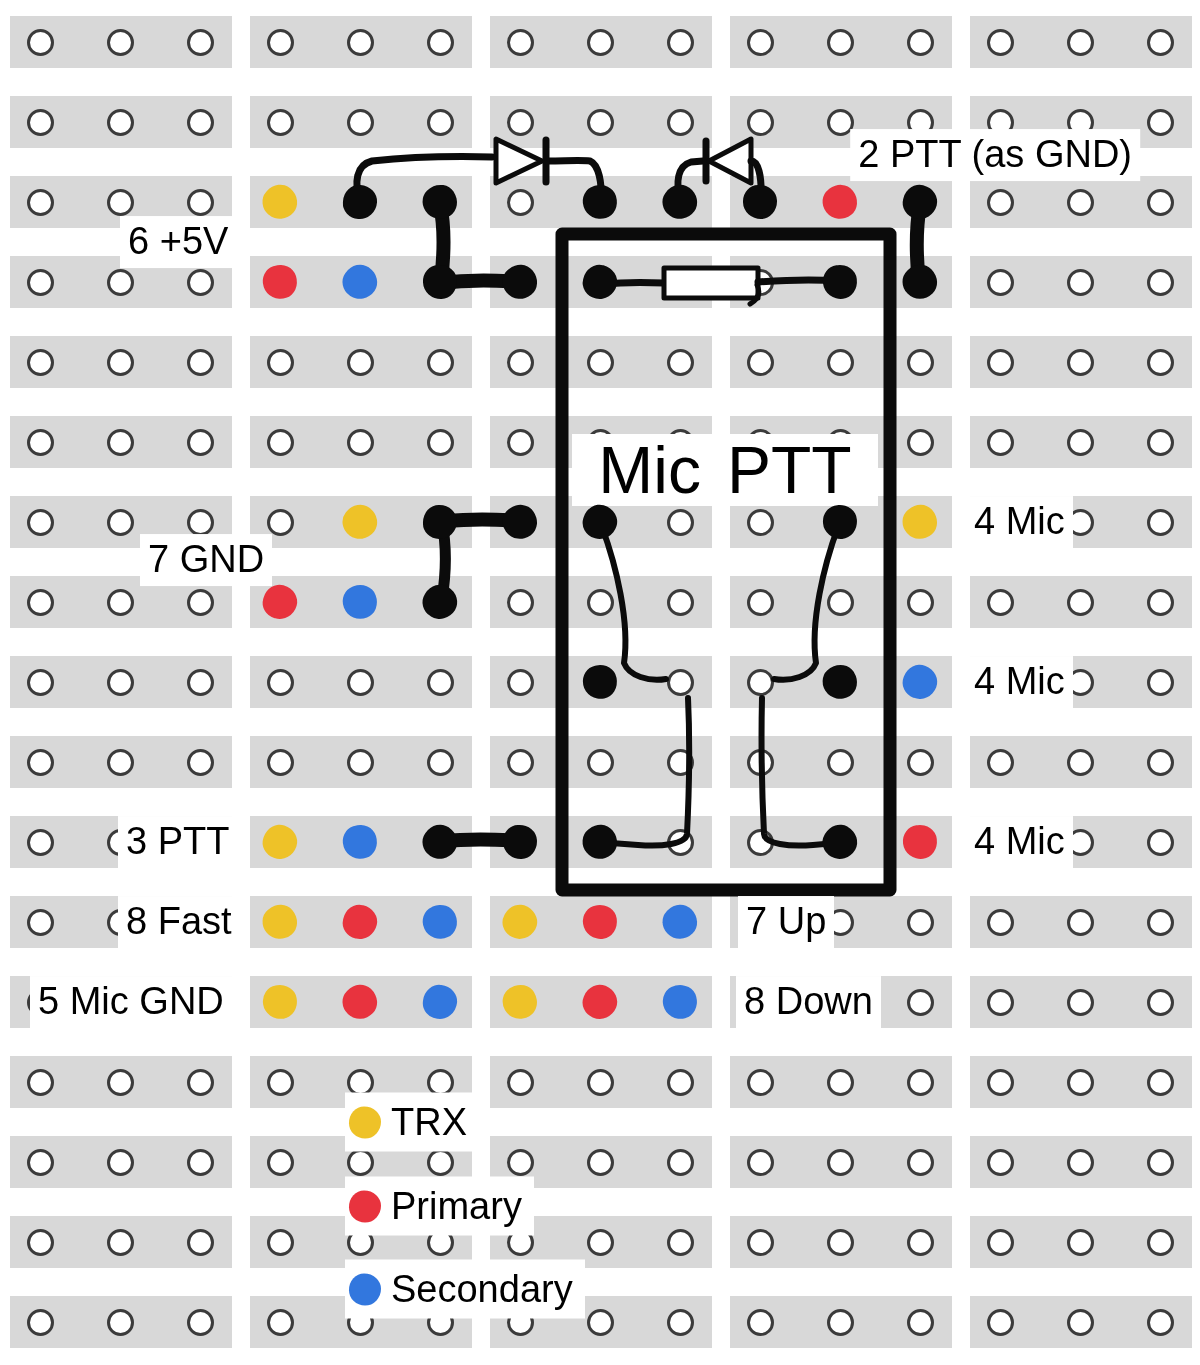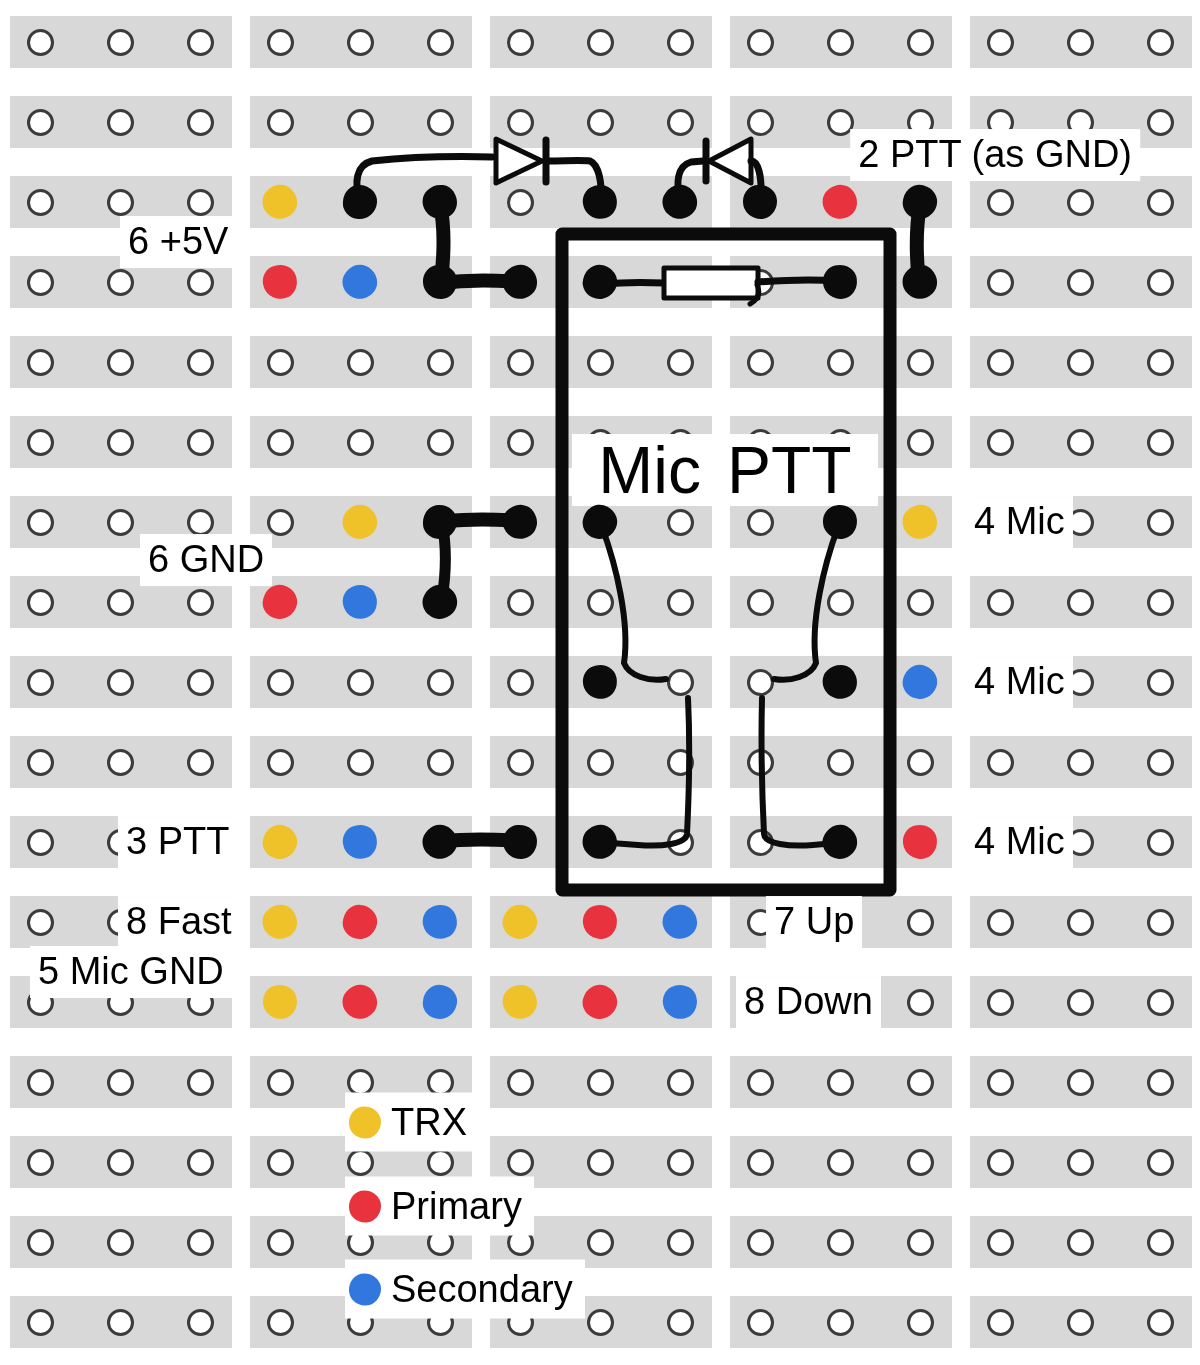--- a/index.html
+++ b/index.html
@@ -543,28 +543,28 @@
       <div class="dot" style="left: 263px; top: 985px; width: 34px; height: 34px; background: rgb(238, 194, 40); transform: rotate(81deg);"></div>
       <div class="dot" style="left: 343px; top: 985px; width: 34px; height: 34px; background: rgb(232, 51, 62); transform: rotate(44deg);"></div>
       <div class="dot" style="left: 423px; top: 985px; width: 34px; height: 34px; background: rgb(50, 119, 222); transform: rotate(7deg);"></div>
       <div class="dot" style="left: 503px; top: 985px; width: 34px; height: 34px; background: rgb(238, 194, 40); transform: rotate(60deg);"></div>
       <div class="dot" style="left: 583px; top: 985px; width: 34px; height: 34px; background: rgb(232, 51, 62); transform: rotate(23deg);"></div>
       <div class="dot" style="left: 663px; top: 985px; width: 34px; height: 34px; background: rgb(50, 119, 222); transform: rotate(76deg);"></div>
     </div>
   <div id="labels">
       <div class="board-label right" style="left: 1140px; top: 155px;">2 PTT (as GND)</div>
       <div class="board-label" style="left: 120px; top: 242px;">6 +5V</div>
-      <div class="board-label" style="left: 140px; top: 560px;">6 GND</div>
+      <div class="board-label" style="left: 140px; top: 560px;">7 GND</div>
       <div class="board-label" style="left: 118px; top: 842px;">3 PTT</div>
       <div class="board-label" style="left: 118px; top: 922px;">8 Fast</div>
-      <div class="board-label" style="left: 30px; top: 972px; text-align: center;">5 Mic GND</div>
+      <div class="board-label" style="left: 30px; top: 1002px; text-align: center;">5 Mic GND</div>
       <div class="board-label" style="left: 966px; top: 522px;">4 Mic</div>
       <div class="board-label" style="left: 966px; top: 682px;">4 Mic</div>
       <div class="board-label" style="left: 966px; top: 842px;">4 Mic</div>
-      <div class="board-label" style="left: 738px; top: 922px; margin-left: 28px;">7 Up</div>
+      <div class="board-label" style="left: 738px; top: 922px;">7 Up</div>
       <div class="board-label" style="left: 736px; top: 1002px;">8 Down</div>
     </div>
   <div id="legend">
       <div class="legend-item" style="left: 345px; top: 1122px;">
         <span class="legend-dot" style="background: rgb(238, 194, 40);"></span>
         <span>TRX</span>
       </div>
       <div class="legend-item" style="left: 345px; top: 1289px;">
         <span class="legend-dot" style="background: rgb(50, 119, 222);"></span>
         <span>Secondary</span>

